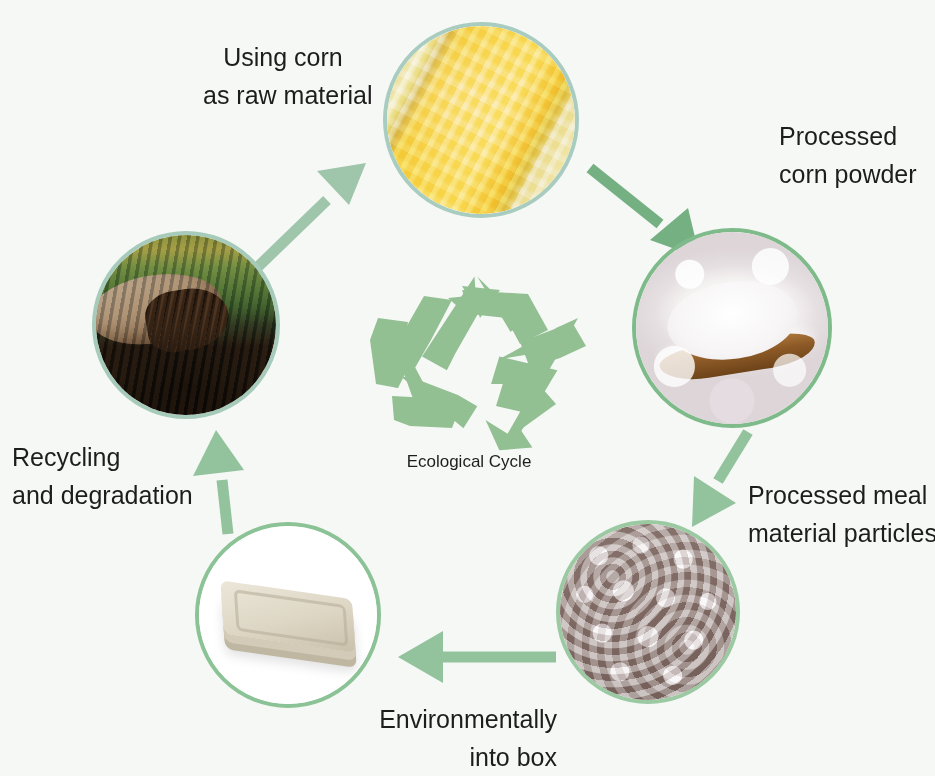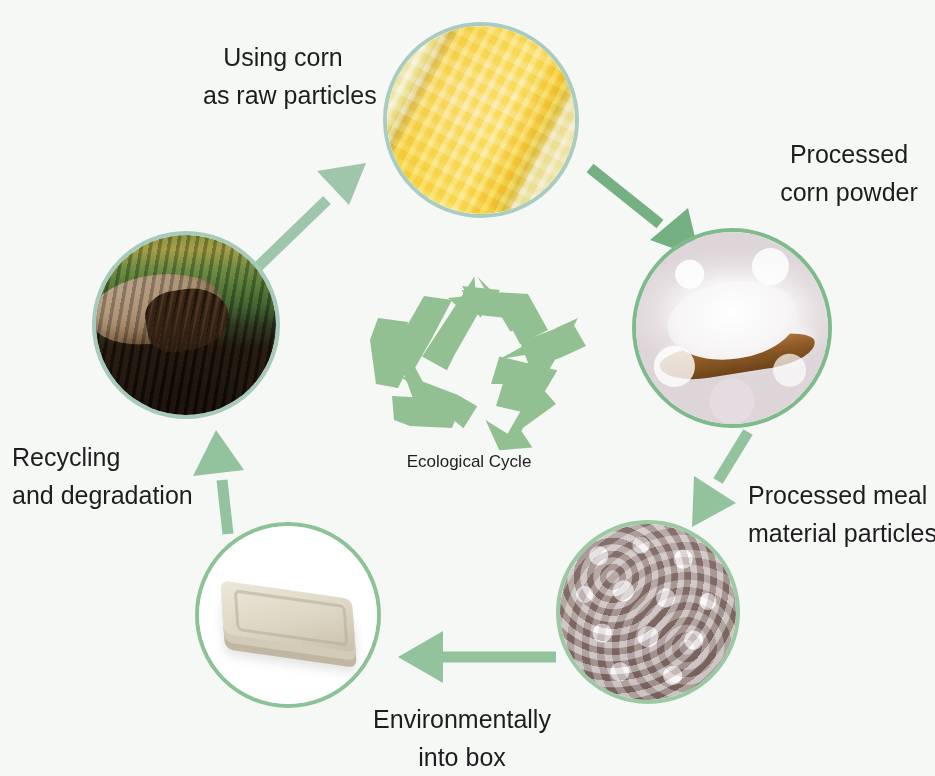--- a/index.html
+++ b/index.html
@@ -155,23 +155,23 @@
   .label{
     position:absolute;
     color:#1d1d1d;
     font-size:25px;
     line-height:38px;
     white-space:nowrap;
   }
   .label .l2{display:block;}
   #lbl-corn{left:203px;top:38px;text-align:center;width:160px;}
   #lbl-corn .l1{display:block;}
-  #lbl-powder{left:779px;top:135px;text-align:center;width:140px;}
+  #lbl-powder{left:779px;top:117px;text-align:left;width:140px;}
   #lbl-particles{left:748px;top:476px;text-align:left;width:190px;}
-  #lbl-mealbox{left:367px;top:700px;text-align:center;width:190px;}
+  #lbl-mealbox{left:367px;top:700px;text-align:right;width:190px;}
   #lbl-recycle{left:12px;top:438px;width:195px;}
 
   #center-title{
     position:absolute;left:339px;top:445px;width:260px;
     text-align:center;color:#1d1d1d;font-size:17px;line-height:34px;
   }
 </style>
 </head>
 <body>
 
@@ -261,21 +261,21 @@
 
   <div class="node" id="node-soil">
     <div class="photo soil-bg">
       <div class="hand"></div>
       <div class="dirt-clump"></div>
     </div>
   </div>
 
   <div class="label" id="lbl-corn">
     <span class="l1">Using corn</span>
-    <span class="l2">as raw particles</span>
+    <span class="l2">as raw material</span>
   </div>
 
   <div class="label" id="lbl-powder">
     <span class="l1">Processed</span>
     <span class="l2">corn powder</span>
   </div>
 
   <div class="label" id="lbl-particles">
     <span class="l1">Processed meal</span>
     <span class="l2">material particles</span>

